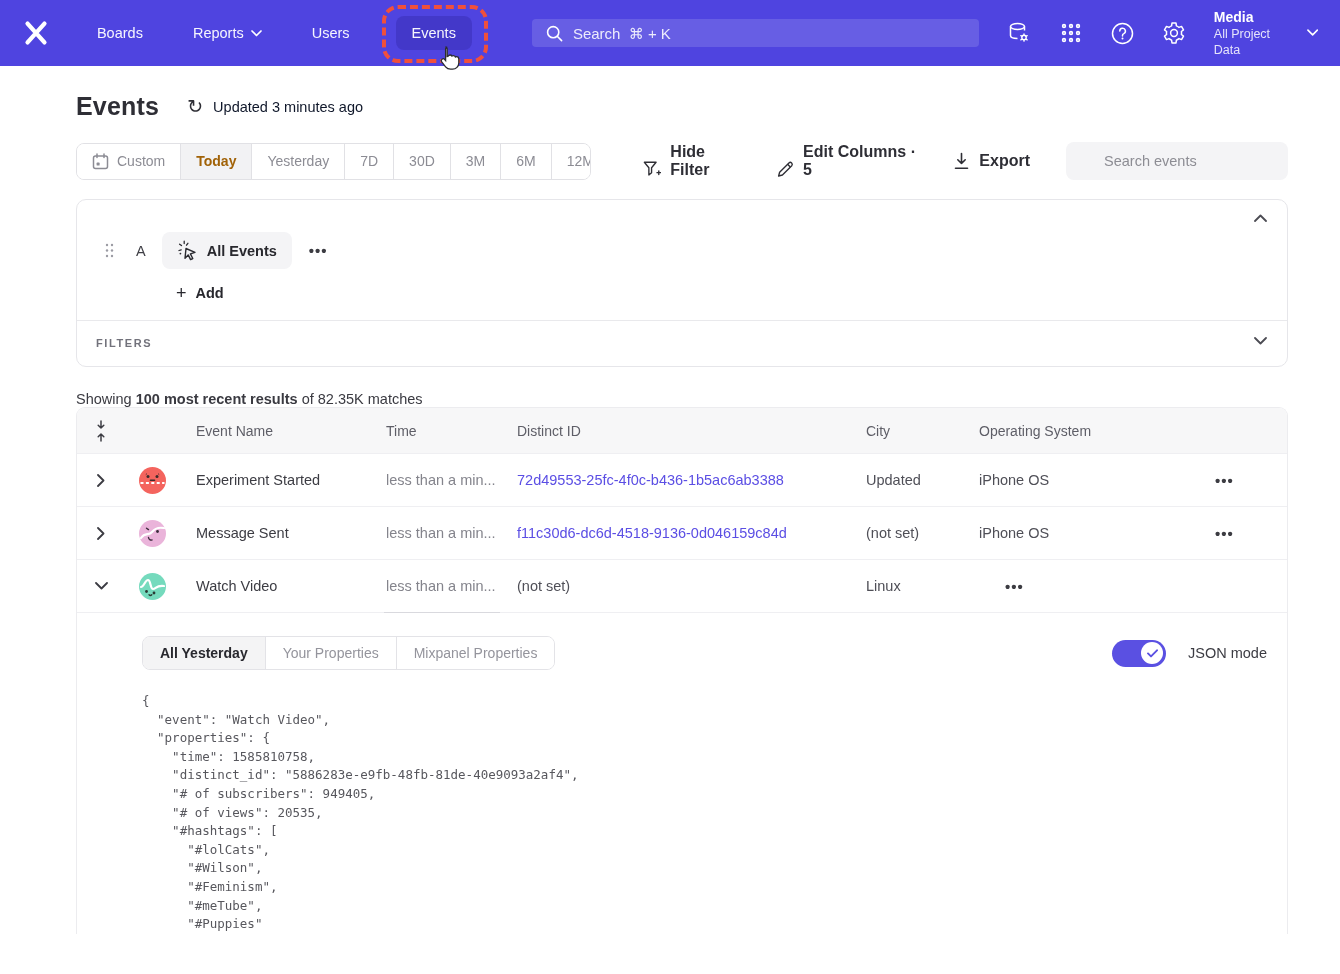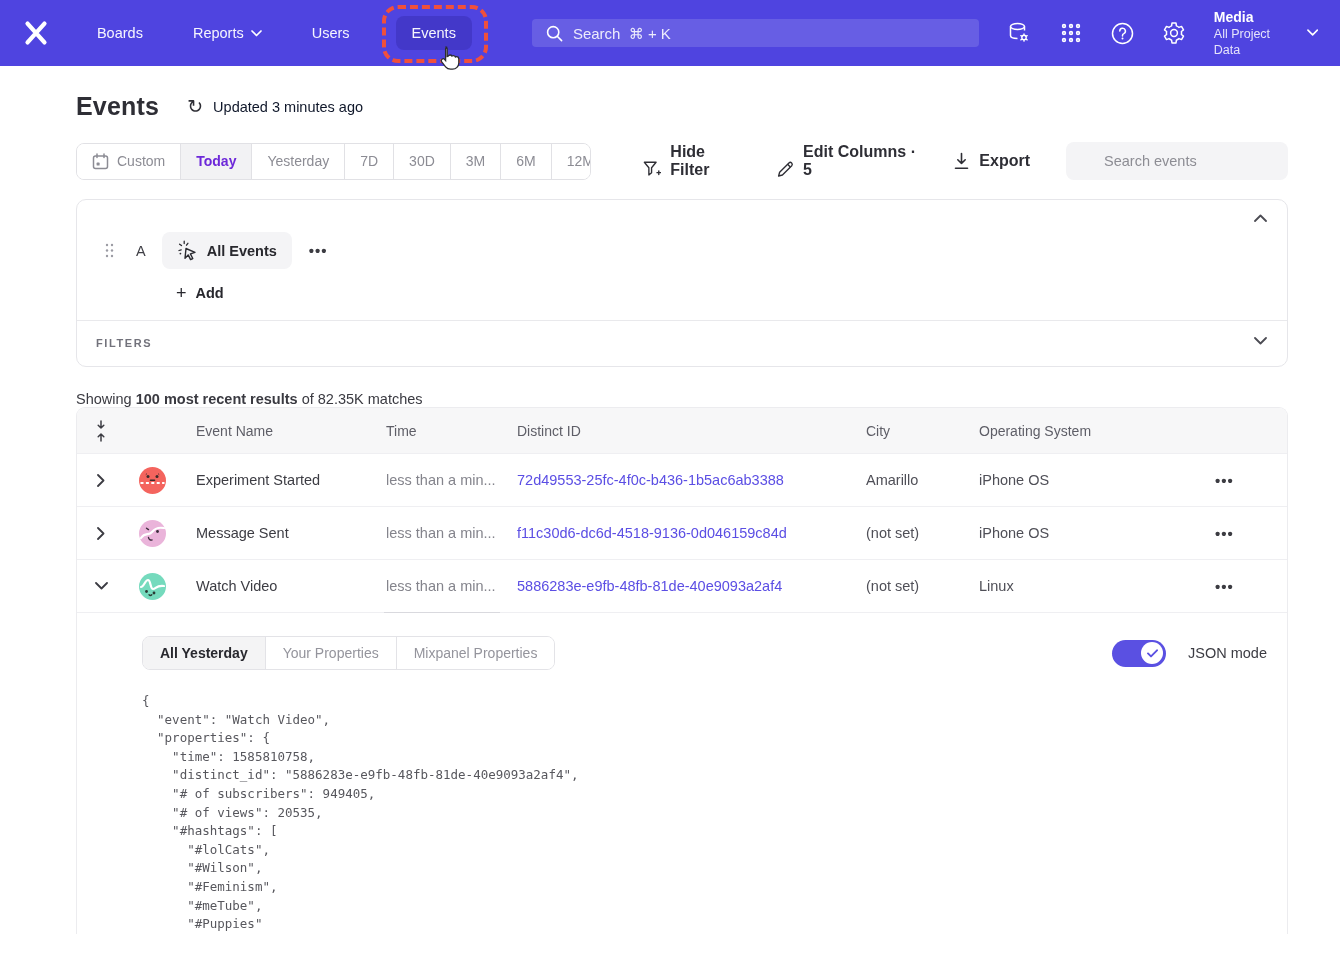--- a/index.html
+++ b/index.html
@@ -32,21 +32,21 @@
   .page { padding:26px 52px 0 76px; }
   .title-row { display:flex; align-items:center; }
   .page-title { font-size:25px; font-weight:700; color:#2e2e35; letter-spacing:.2px; }
   .refresh { margin-left:28px; font-size:19px; color:#2e2e35; cursor:pointer; line-height:1; }
   .updated { margin-left:10px; font-size:14.5px; color:#0f172a; }
 
   .controls-row { margin-top:21px; display:flex; align-items:center; }
   .seg { display:flex; border:1px solid #e1e1e5; border-radius:8px; overflow:hidden; background:#fff; }
   .seg-item { padding:9px 15px; font-size:14px; color:#8c8c94; border-right:1px solid #e1e1e5; cursor:pointer; display:flex; align-items:center; gap:8px; background:#fff; }
   .seg-item:last-child { border-right:none; }
-  .seg-item.active { background:#f2f2f4; color:#6d28d9; font-weight:700; }
+  .seg-item.active { background:#f2f2f4; color:#a16207; font-weight:700; }
 
   .toolbar { display:flex; align-items:center; margin-left:52px; }
   .tool-btn { display:flex; align-items:flex-end; gap:9px; font-size:16px; font-weight:700; color:#2e2e35; cursor:pointer; margin-right:36px; }
   .search-events { margin-left:36px; width:222px; height:38px; background:#f4f4f6; border-radius:8px; display:flex; align-items:center; padding:0 13px; }
   .search-events input { flex:1; border:none; outline:none; background:transparent; font-size:14.5px; color:#55555c; margin-left:25px; font-family:inherit; }
   .search-events input::placeholder { color:#8d8d94; }
 
   
   .query-card { margin-top:19px; border:1px solid #e6e6ea; border-radius:10px; background:#fff; }
   .qc-section { position:relative; padding:15px 19px 0 19px; }
@@ -305,21 +305,21 @@
             <path d="M1.5 16h24" stroke="#fff" stroke-width="2" stroke-dasharray="3 2.4"></path>
             <circle cx="9" cy="9.5" r="1.5" fill="#3a2a2a"></circle>
               <circle cx="18" cy="9.5" r="1.5" fill="#3a2a2a"></circle>
             <path d="M6.8 7.6l1-0.8M20.2 7.6l-1-0.8" stroke="#3a2a2a" stroke-width="1"></path>
             <path d="M11.5 13.2h4" stroke="#3a2a2a" stroke-width="1.6" stroke-linecap="round"></path>
           </svg>
         </div>
         <div class="ev-name">Experiment Started</div>
         <div class="ev-time">less than a min...</div>
         <div class="ev-id">72d49553-25fc-4f0c-b436-1b5ac6ab3388</div>
-        <div class="ev-city">Amarillo</div>
+        <div class="ev-city">Updated</div>
         <div class="ev-os">iPhone OS</div>
         <div class="row-more">•••</div>
       </div>
 
       <div class="t-grid t-row">
         <div class="cell-center chev-btn">
           <svg width="8" height="13" viewBox="0 0 8 13" fill="none">
               <path d="M1 1l5.5 5.5L1 12" stroke="#3c3c43" stroke-width="1.8" stroke-linecap="round" stroke-linejoin="round"></path>
             </svg>
         </div>
@@ -350,21 +350,20 @@
           <svg width="27" height="27" viewBox="0 0 27 27">
             <circle cx="13.5" cy="13.5" r="13.5" fill="#75dabd"></circle>
             <path d="M2 14c3 0 4-7 7-7s2 9 5 9 3-4 11-3" stroke="#fff" stroke-width="2.2" fill="none" stroke-linecap="round"></path>
             <circle cx="7.5" cy="18.5" r="1.4" fill="#2a3a34"></circle>
             <circle cx="15" cy="20" r="1.4" fill="#2a3a34"></circle>
             <path d="M10 21.8c.8.8 2 .8 2.8 0" stroke="#2a3a34" stroke-width="1.3" fill="none" stroke-linecap="round"></path>
           </svg>
         </div>
         <div class="ev-name">Watch Video</div>
         <div class="ev-time">less than a min...</div>
-        <div class="ev-id">5886283e-e9fb-48fb-81de-40e9093a2af4</div>
         <div class="ev-city">(not set)</div>
         <div class="ev-os">Linux</div>
         <div class="row-more">•••</div>
       </div>
 
       <div class="detail">
         <div class="time-underline"></div>
         <div class="detail-top">
           <div class="ptabs">
             <div class="ptab active">All Yesterday</div>

